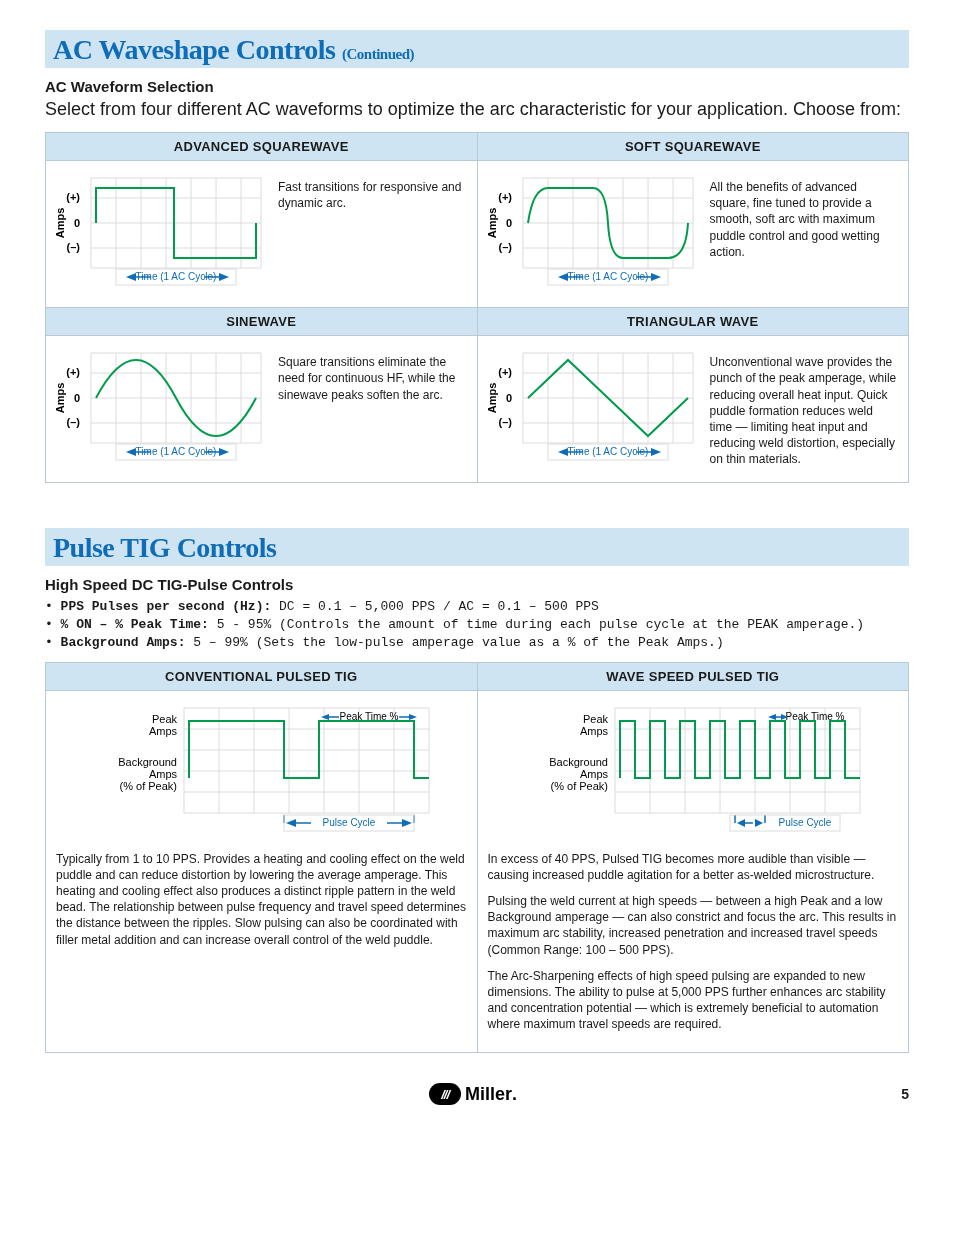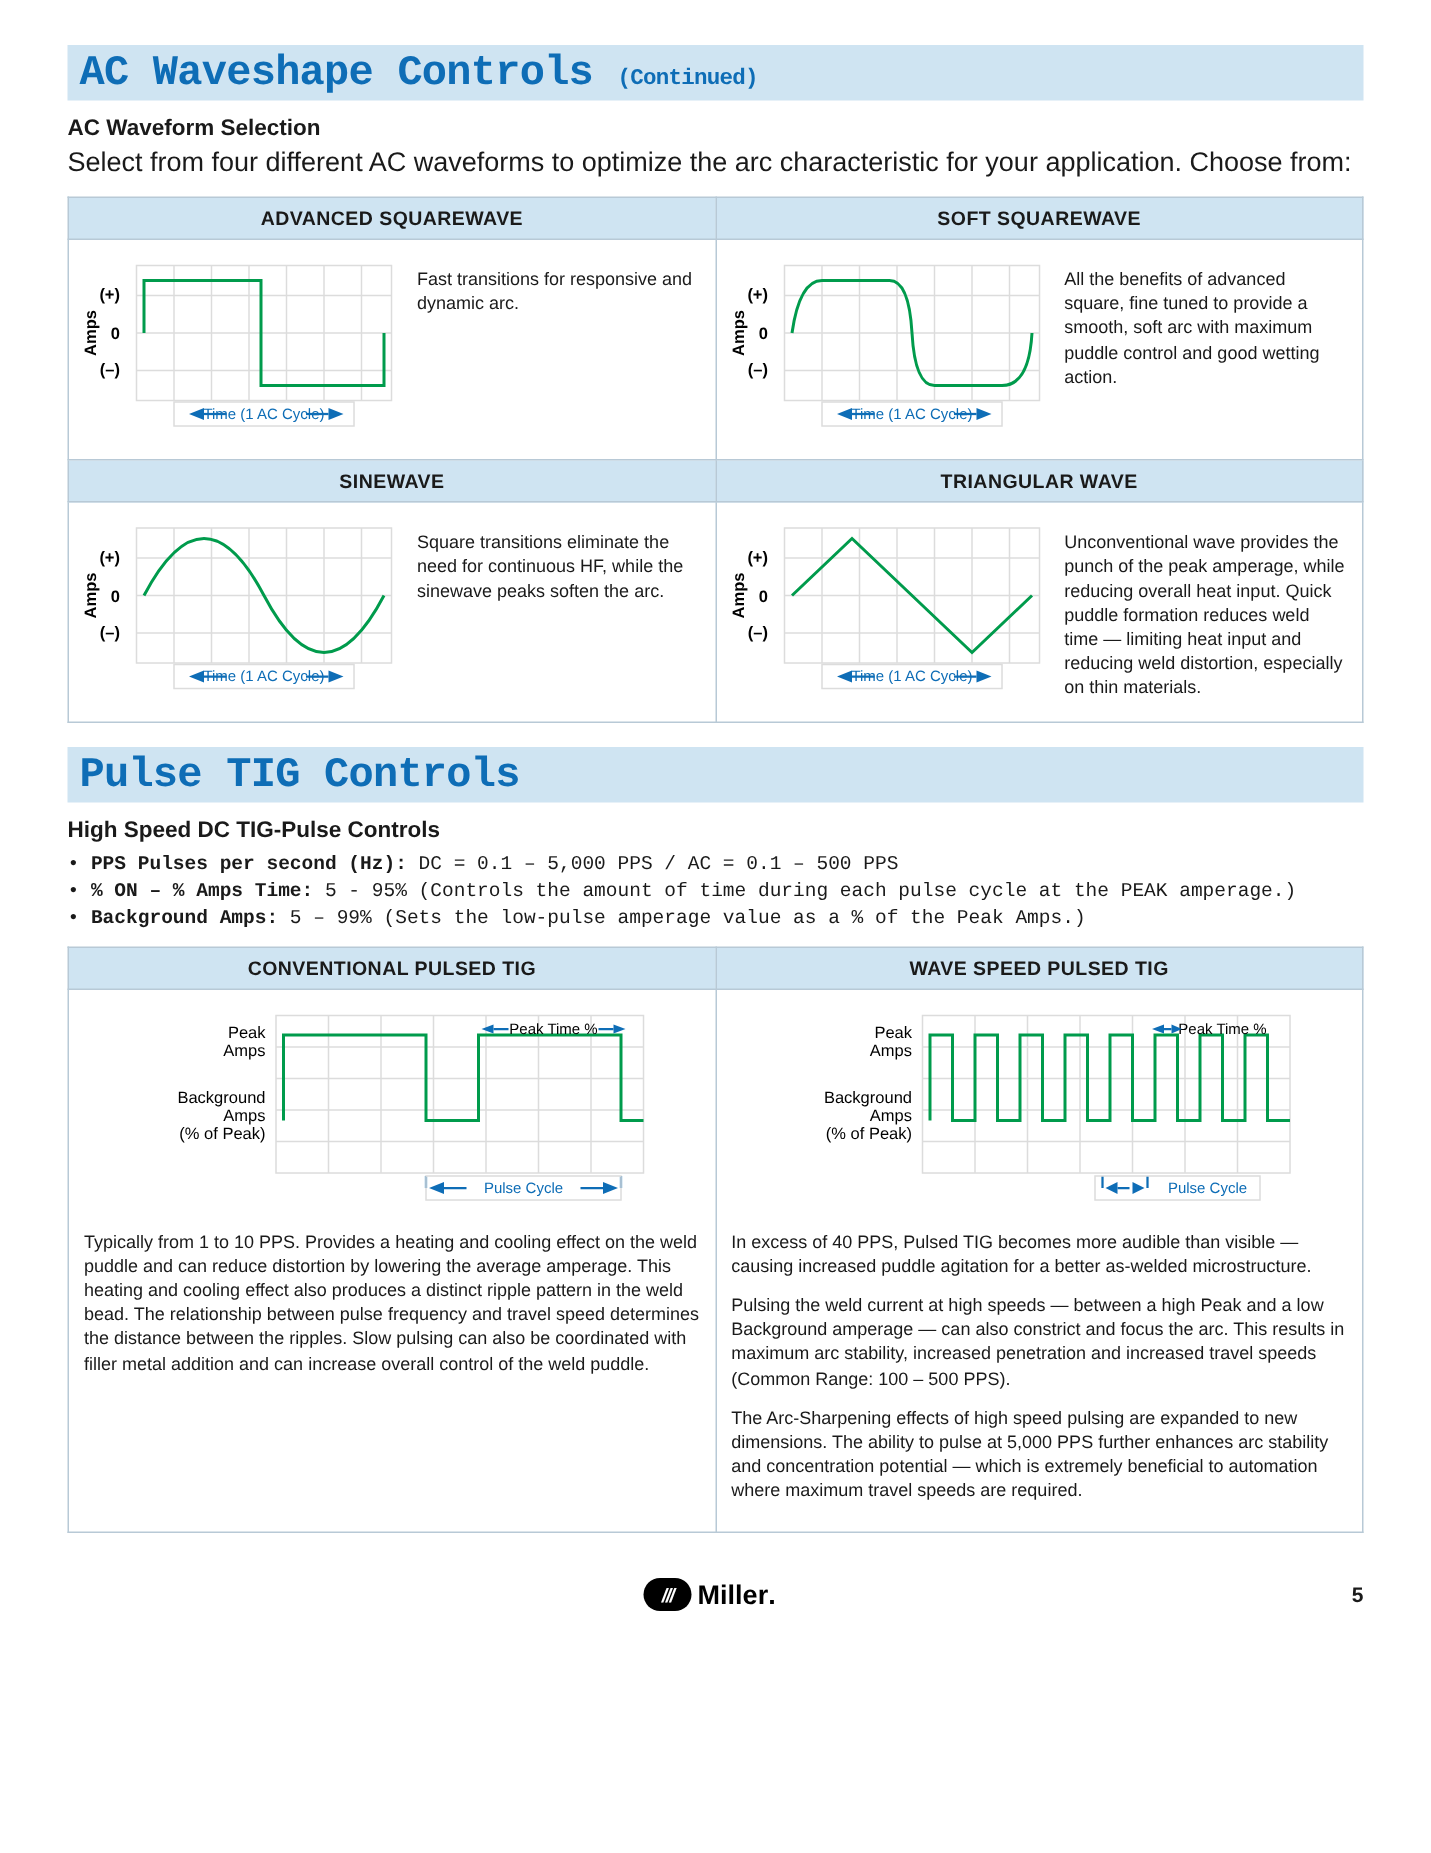--- a/index.html
+++ b/index.html
@@ -20,21 +20,21 @@
     width:954px;
   }
   .banner{
     background:var(--lightblue);
     padding:4px 8px 2px 8px;
     margin-bottom:10px;
   }
   .banner h1{
     margin:0;
     color:var(--blue);
-    font-family:Liberation Mono, monospace;
+    font-family:Liberation Serif, serif;
     font-weight:900;
     font-stretch:condensed;
     font-size:28px;
     letter-spacing:-0.5px;
   }
   .banner h1 .sub{
     font-size:15px;
     font-weight:900;
   }
   h2{
@@ -271,28 +271,28 @@
             <rect x="60" y="96" width="120" height="16" fill="none" stroke="var(--grid)"></rect>
           </svg>
         </div>
         <div class="wave-desc">Unconventional wave provides the punch of the peak amperage, while reducing overall heat input. Quick puddle formation reduces weld time — limiting heat input and reducing weld distortion, especially on thin materials.</div>
       </div>
     </td>
   </tr>
 </tbody>
   </table>
 
-<div class="banner" style="margin-top:16px;">
+<div class="banner" style="margin-top:45px;">
   <h1>Pulse TIG Controls</h1>
 </div>
 
 <h2>High Speed DC TIG-Pulse Controls</h2>
 <ul class="bullets">
   <li>• <b>PPS Pulses per second (Hz):</b><span>  DC = 0.1 – 5,000 PPS / AC = 0.1 – 500 PPS</span></li>
-  <li>• <b>% ON – % Amps Time:</b><span>  5 - 95% (Controls the amount of time during each pulse cycle at the PEAK amperage.)</span></li>
+  <li>• <b>% ON – % Peak Time:</b><span>  5 - 95% (Controls the amount of time during each pulse cycle at the PEAK amperage.)</span></li>
   <li>• <b>Background Amps:</b><span>  5 – 99% (Sets the low-pulse amperage value as a % of the Peak Amps.)</span></li>
 </ul>
 
 <table class="grid">
   <tbody>
       <tr>
     <th>CONVENTIONAL PULSED TIG</th>
     <th>WAVE SPEED PULSED TIG</th>
   </tr>
   <tr>

